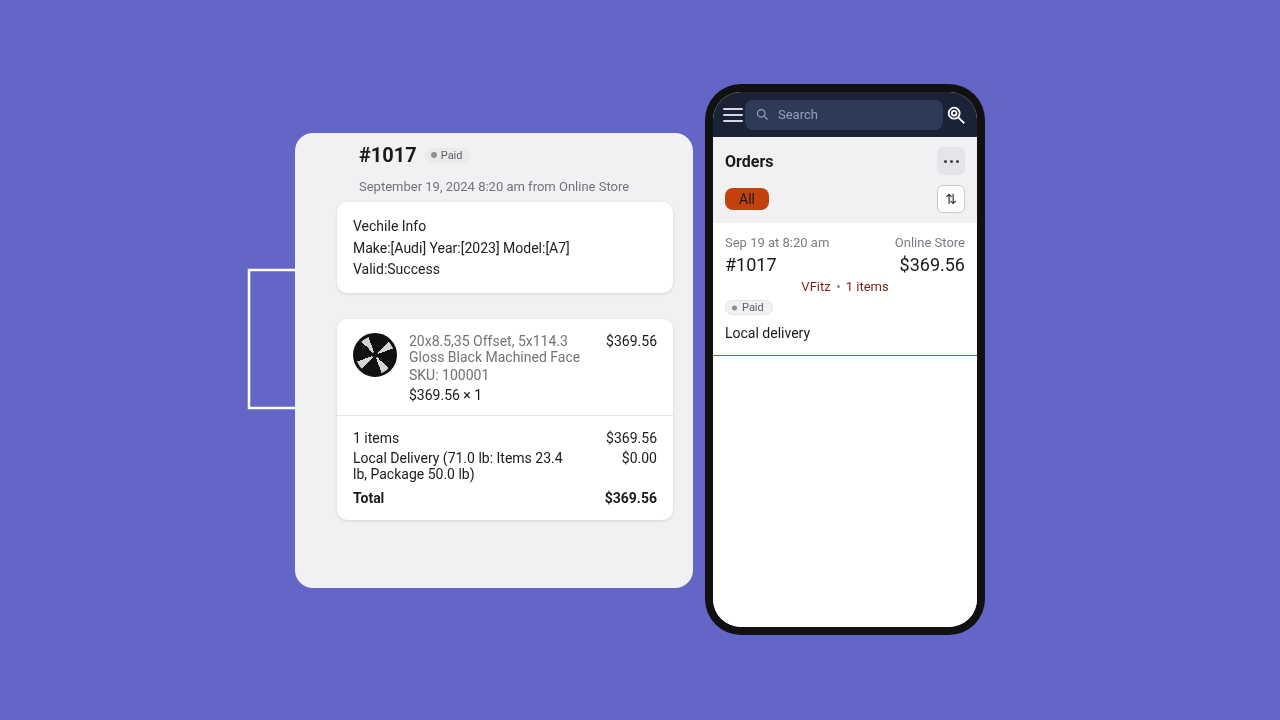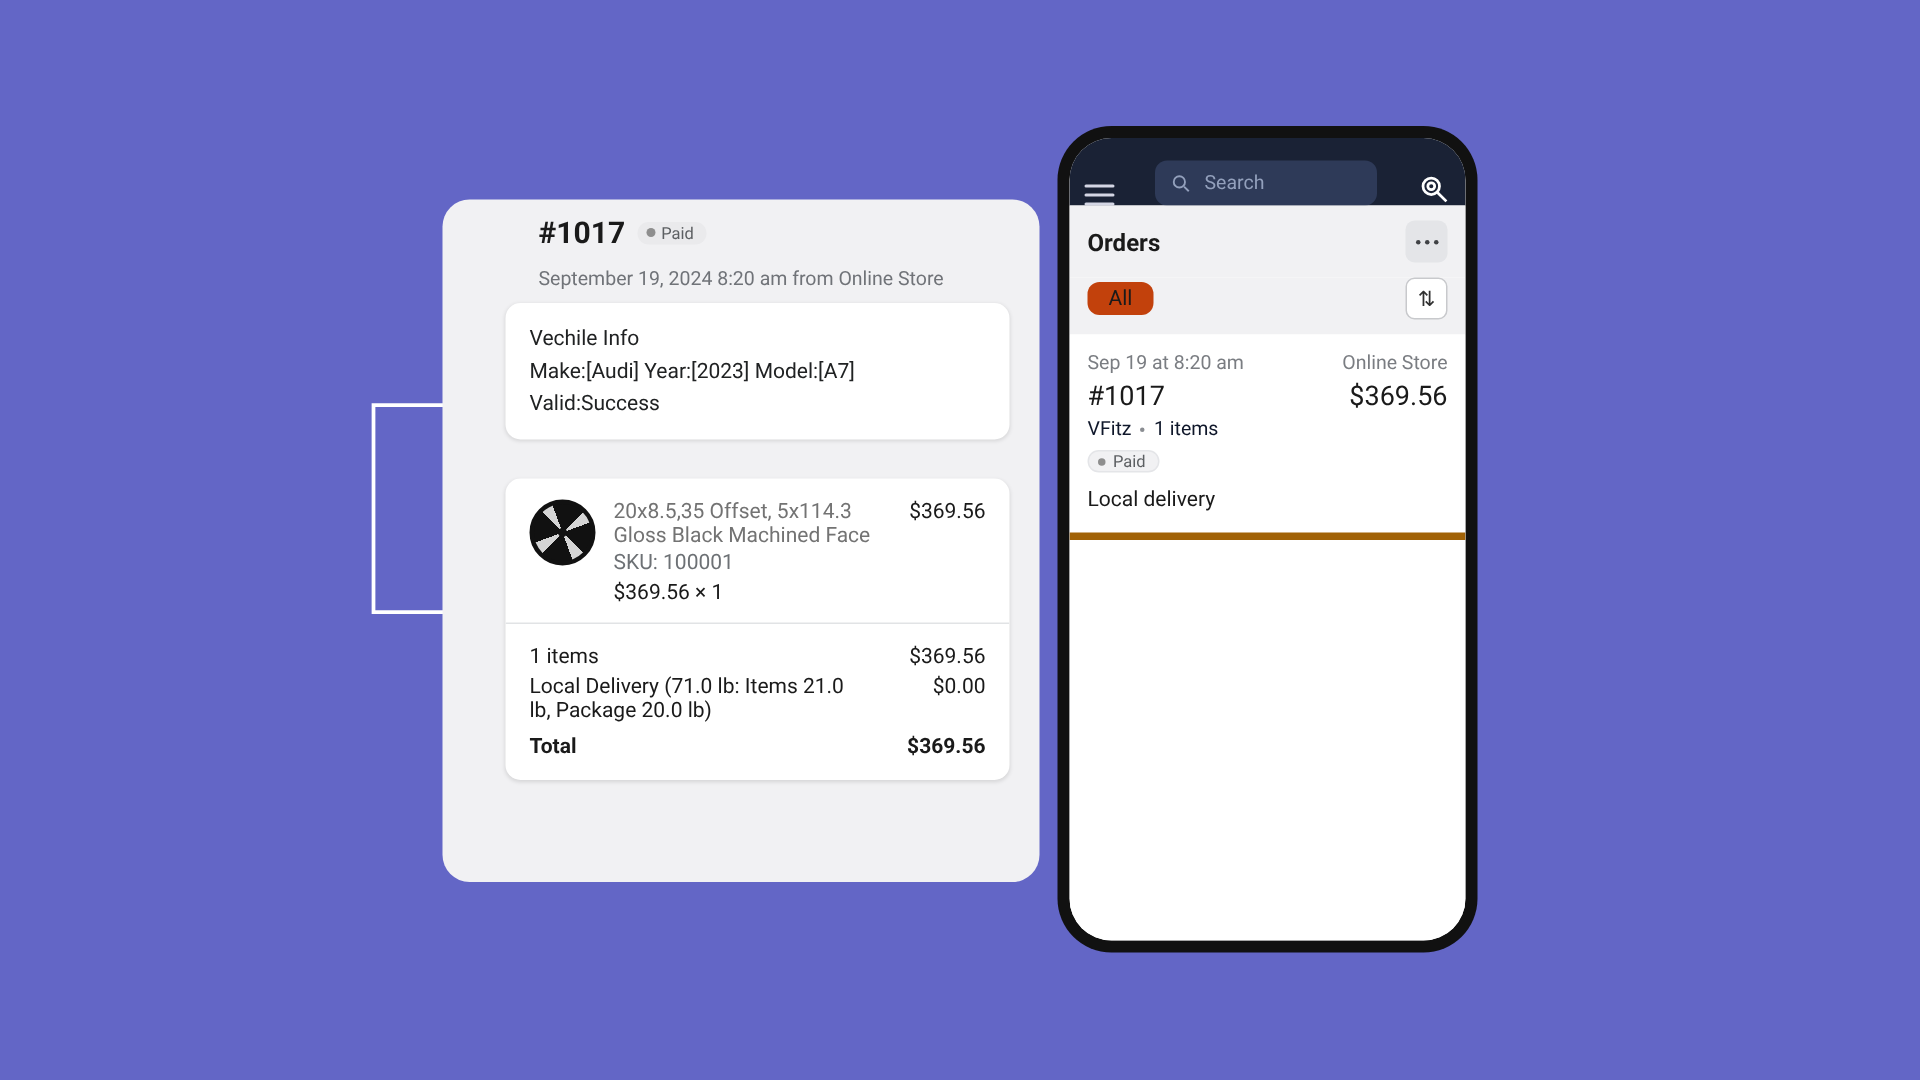--- a/index.html
+++ b/index.html
@@ -88,21 +88,21 @@
       position:absolute; left:705px; top:84px;
       width:280px; height:551px;
       background:#111; border-radius:36px; padding:8px;
     }
     .phone::after{content:"";position:absolute;inset:-1px;border-radius:37px;pointer-events:none;}
     .screen{
       width:100%;height:100%;background:#fff;border-radius:28px;overflow:hidden;
       display:flex;flex-direction:column;
     }
     .navbar{
-      height:45px;background:#1a2235;display:flex;align-items:flex-end;gap:27px;padding:0 10px;
+      height:45px;background:#1a2235;display:flex;align-items:center;gap:2px;padding:0 10px;
     }
     .menu-lines{display:flex;flex-direction:column;gap:4px;width:20px;cursor:pointer;}
     .menu-lines span{height:2px;background:#d4d6e4;border-radius:1px;}
     .searchbox{
       flex:1;background:#2e3a58;border-radius:8px;height:30px;
       display:flex;align-items:center;gap:8px;padding:0 10px;color:#93a0bc;font-size:13px;
     }
     .searchbox svg{width:15px;height:15px;fill:none;stroke:#93a0bc;stroke-width:2;}
     .topicon{width:22px;height:22px;color:#fff;cursor:pointer;display:flex;align-items:center;justify-content:center;}
     .topicon svg{stroke:#fff;fill:none;stroke-width:2;}
@@ -124,26 +124,26 @@
     }
     .chip{
       background:#c2410c;border-radius:8px;padding:3px 14px;font-size:14px;cursor:pointer;
     }
     .sortbtn{
       width:28px;height:28px;background:#fff;border:1px solid #c8c9cc;border-radius:6px;
       display:flex;align-items:center;justify-content:center;cursor:pointer;font-size:14px;color:#303030;
     }
 
     .orderlist{flex:1;background:#fff;}
-    .listitem{border-bottom:5px solid #a16207;padding:12px 12px 14px 12px;font-size:14px;}
+    .listitem{border-bottom:1px solid #a16207;padding:12px 12px 14px 12px;font-size:14px;}
     .lrow{display:flex;justify-content:space-between;margin-bottom:4px;}
     .muted{color:#7a7d82;font-size:13px;}
     .oid{font-size:18px;font-weight:400;}
     .oamt{font-size:18px;}
-    .subline{color:#0f172a;font-size:13px; display:flex; align-items:center; gap:6px;}
+    .subline{color:#7f1d1d;font-size:13px; display:flex; align-items:center; gap:6px;justify-content:center;}
     .subline .sep{width:3px;height:3px;border-radius:50%;background:#8a8d92;display:inline-block;}
     .paid-small{
       margin-top:6px;display:inline-flex;align-items:center;
       font-size:11px;color:#5c5f62;background:#f1f1f3;border:1px solid #e4e5e8;
       border-radius:10px;padding:0 8px 0 16px;position:relative;
     }
     .paid-small::before{content:"";width:5px;height:5px;border-radius:50%;background:#8e8e8e;position:absolute;left:6px;top:50%;transform:translateY(-50%);}
     .delivery{margin-top:10px;}
   </style>
 </head>
@@ -182,21 +182,21 @@
         <div class="prod-price-qty">$369.56   ×   1</div>
       </div>
       <div class="prod-price-top">$369.56</div>
     </div>
     <div class="totals">
       <div class="trow">
         <span class="lab">1 items</span>
         <span>$369.56</span>
       </div>
       <div class="trow">
-        <span class="lab">Local Delivery (71.0 lb: Items 21.0 lb, Package 20.0 lb)</span>
+        <span class="lab">Local Delivery (71.0 lb: Items 23.4 lb, Package 50.0 lb)</span>
         <span>$0.00</span>
       </div>
       <div class="trow bold">
         <span>Total</span>
         <span>$369.56</span>
       </div>
     </div>
   </div>
 </div>
 

